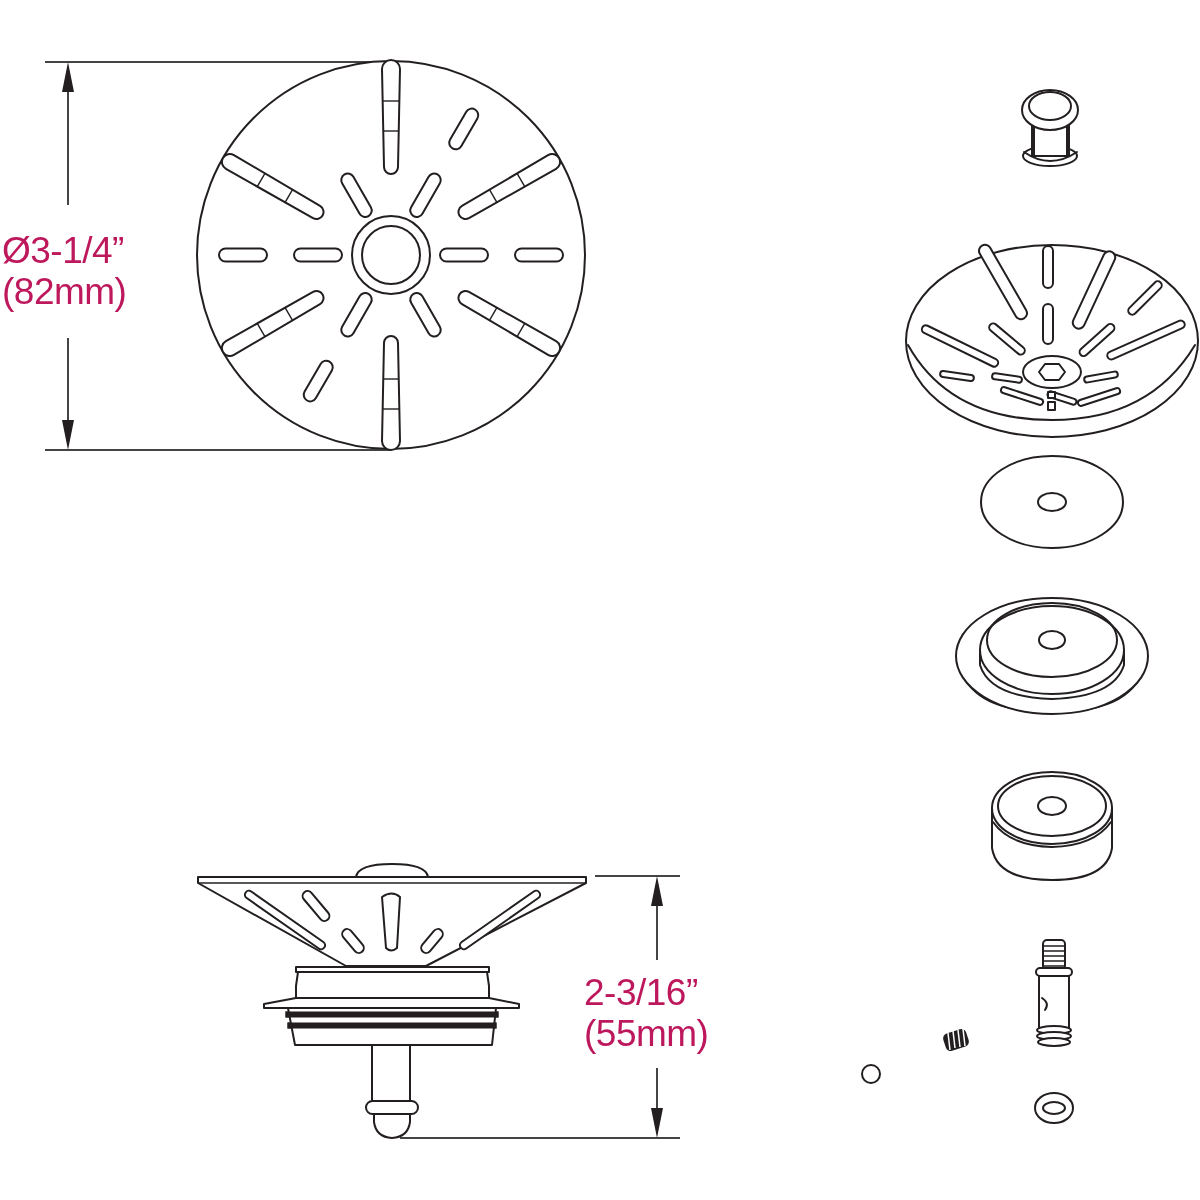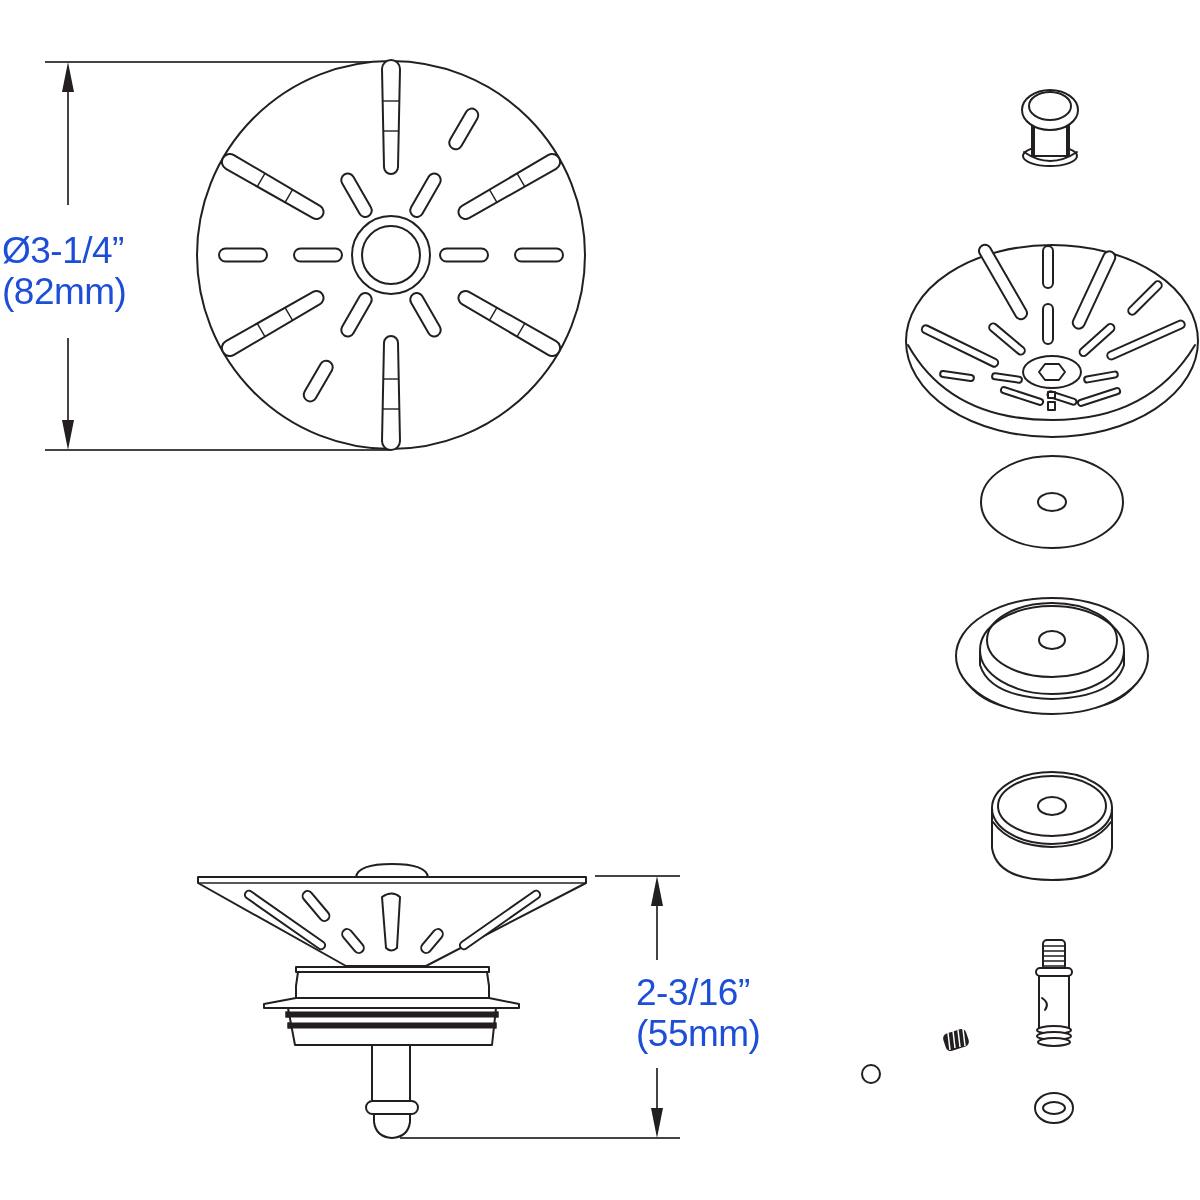--- a/index.html
+++ b/index.html
@@ -5,21 +5,21 @@
   html, body { margin: 0; padding: 0; background: #ffffff; }
   body { width: 1200px; height: 1200px; position: relative; overflow: hidden;
          font-family: "Liberation Sans", sans-serif; color: #231f20; }
   svg.canvas { position: absolute; left: 0; top: 0; width: 1200px; height: 1200px; }
   .ln { fill: #ffffff; stroke: #231f20; stroke-width: 2; stroke-linecap: round; stroke-linejoin: round; }
   .ln-nofill { fill: none; stroke: #231f20; stroke-width: 2; stroke-linecap: round; stroke-linejoin: round; }
   .thin { fill: none; stroke: #231f20; stroke-width: 1.4; }
   .dim { stroke: #444444; stroke-width: 2; fill: none; }
   .arrow { fill: #231f20; stroke: none; }
   .band { fill: #231f20; stroke: #231f20; }
-  .dim-label { position: absolute; font-size: 37px; line-height: 41px; color: #1d4ed8;
+  .dim-label { position: absolute; font-size: 37px; line-height: 41px; color: #be185d;
                white-space: nowrap; letter-spacing: -0.5px; }
   .dim-label span { display: block; }
 </style>
 </head>
 <body>
 
 <svg class="canvas" viewBox="0 0 1200 1200" xmlns="http://www.w3.org/2000/svg">
 
   <g>
     <line class="dim" x1="45" y1="62" x2="390" y2="62"></line>
@@ -225,16 +225,16 @@
       <ellipse class="ln" cx="1054" cy="1108" rx="11" ry="6"></ellipse>
     </g>
   </g>
 </svg>
 
 <div class="dim-label" style="left:2px; top:230px;">
   <span>Ø3-1/4”</span>
   <span>(82mm)</span>
 </div>
 
-<div class="dim-label" style="left:636px; top:972px;">
+<div class="dim-label" style="left:584px; top:972px;">
   <span>2-3/16”</span>
   <span>(55mm)</span>
 </div>
 
 </body></html>

